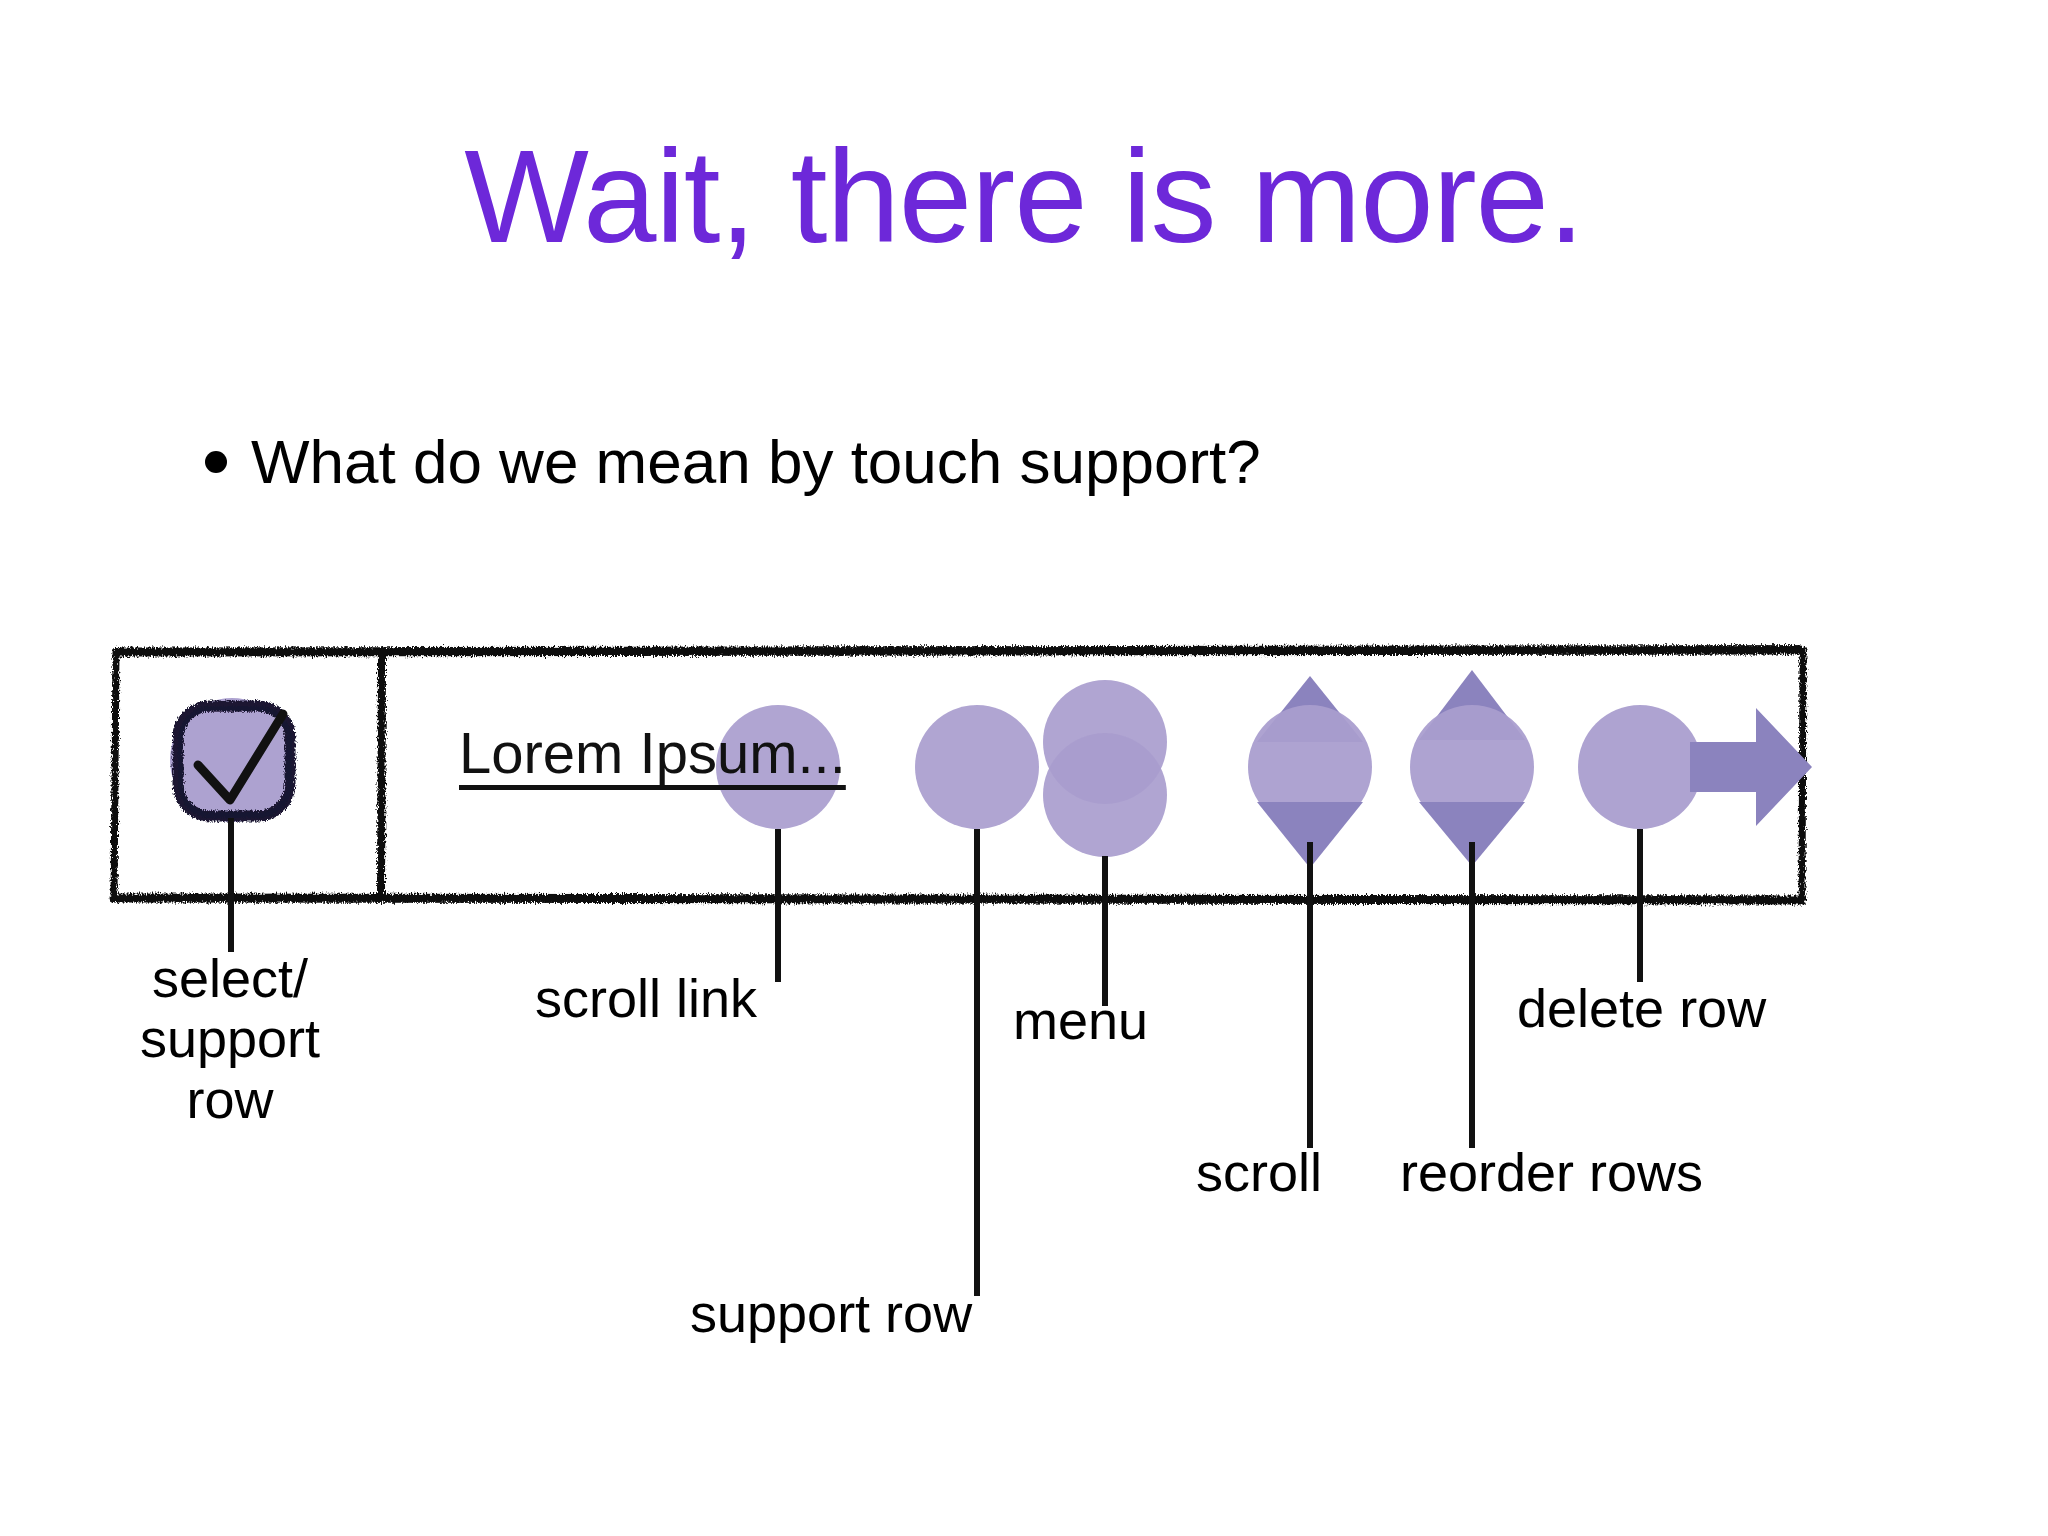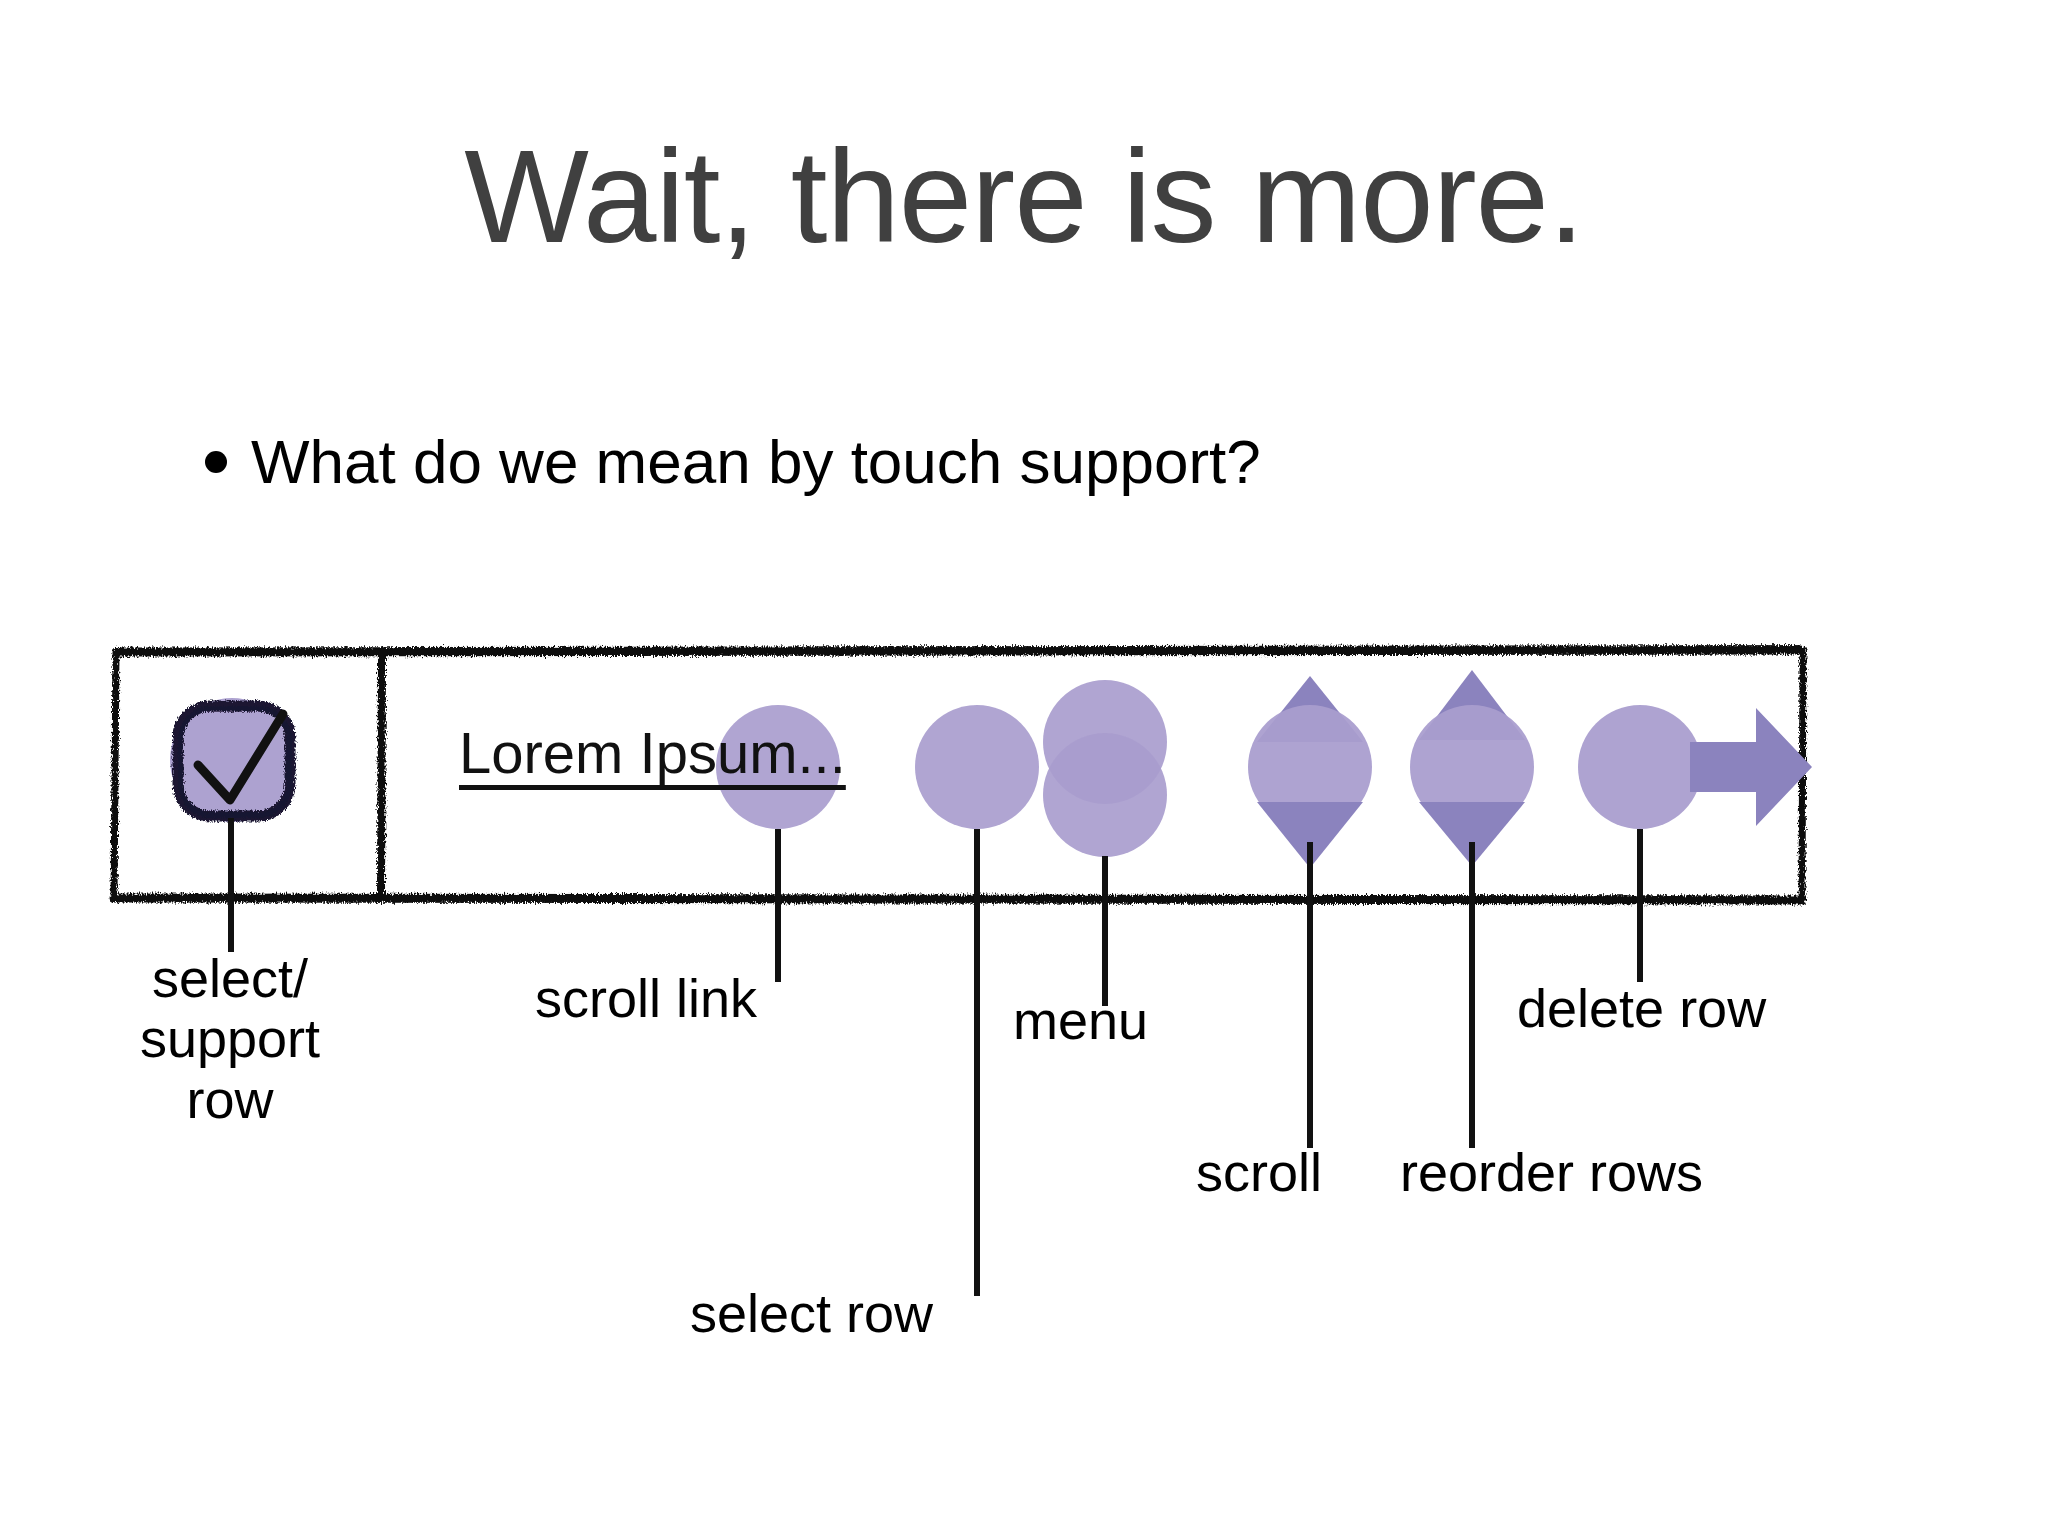--- a/index.html
+++ b/index.html
@@ -20,21 +20,21 @@
   #slide-title {
     position: absolute;
     left: 0;
     top: 128px;
     width: 2048px;
     text-align: center;
     font-size: 132px;
     line-height: 1.05;
     font-weight: 400;
     letter-spacing: -1px;
-    color: #404040;
+    color: #6d28d9;
     white-space: nowrap;
   }
 
   
   #bullet-row {
     position: absolute;
     left: 205px;
     top: 428px;
     display: flex;
     align-items: baseline;
@@ -191,21 +191,21 @@
 </div>
 
 <div id="lorem-link">Lorem Ipsum...</div>
 
 <div class="callout center" id="callout-select-unselect-row">select/
 support
 row</div>
 
 <div class="callout" id="callout-follow-link">scroll link</div>
 
-<div class="callout" id="callout-select-row">select row</div>
+<div class="callout" id="callout-select-row">support row</div>
 
 <div class="callout" id="callout-menu">menu</div>
 
 <div class="callout" id="callout-scroll">scroll</div>
 
 <div class="callout" id="callout-reorder-rows">reorder rows</div>
 
 <div class="callout" id="callout-delete-row">delete row</div>
 
 </body></html>

